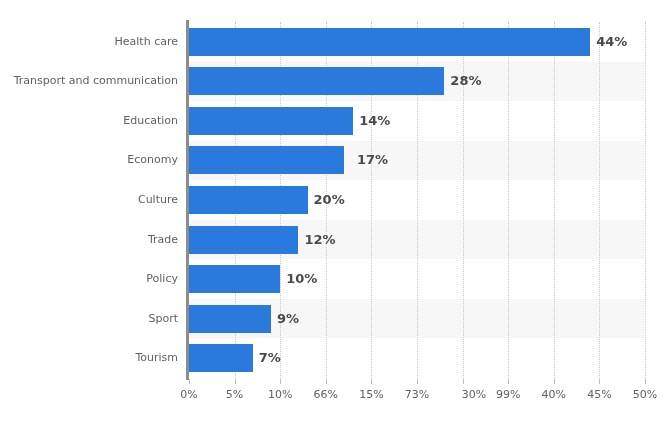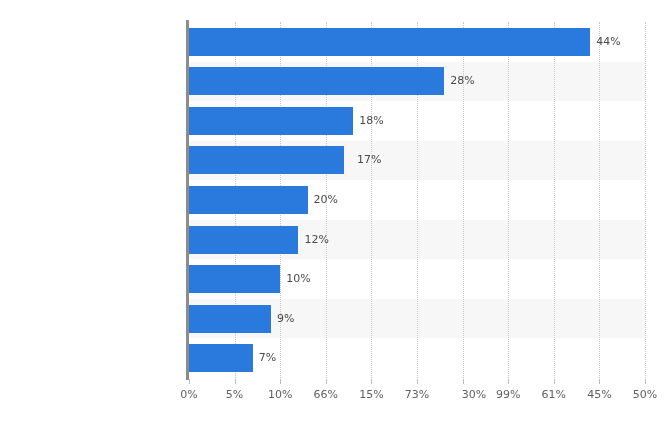--- a/index.html
+++ b/index.html
@@ -52,22 +52,22 @@
     position: absolute;
     left: 0;
     height: 28px;
     background: #2a7ade;
   }
 
   .bar-value {
     position: absolute;
     height: 28px;
     line-height: 28px;
-    font-size: 11px;
-    font-weight: normal;
+    font-size: 13px;
+    font-weight: bold;
     color: #4a4a4a;
     white-space: nowrap;
   }
 
   
   .y-axis-spine {
     position: absolute;
     left: 186px;
     top: 20px;
     width: 3px;
@@ -133,20 +133,31 @@
     font-size: 10px;
     color: #7a7a7a;
     white-space: nowrap;
   }
 </style>
 </head>
 <body>
 
 <div id="chart-root">
 
+  <div class="cat-labels">
+      <div class="cat-label" style="top: 12.7778px;">Health care</div>
+      <div class="cat-label" style="top: 52.3333px;">Transport and communication</div>
+      <div class="cat-label" style="top: 91.8889px;">Education</div>
+      <div class="cat-label" style="top: 131.444px;">Economy</div>
+      <div class="cat-label" style="top: 171px;">Culture</div>
+      <div class="cat-label" style="top: 210.556px;">Trade</div>
+      <div class="cat-label" style="top: 250.111px;">Policy</div>
+      <div class="cat-label" style="top: 289.667px;">Sport</div>
+      <div class="cat-label" style="top: 329.222px;">Tourism</div>
+    </div>
 
   <div class="y-axis-spine"></div>
 
   <div class="plot-area">
     <div id="bands">
         <div class="band" style="top: 0px; height: 39.5556px;"></div>
         <div class="band alt" style="top: 39.5556px; height: 39.5556px;"></div>
         <div class="band" style="top: 79.1111px; height: 39.5556px;"></div>
         <div class="band alt" style="top: 118.667px; height: 39.5556px;"></div>
         <div class="band" style="top: 158.222px; height: 39.5556px;"></div>
@@ -166,21 +177,21 @@
         <div class="gridline" style="left: 364.8px;"></div>
         <div class="gridline" style="left: 410.4px;"></div>
         <div class="gridline" style="left: 456px;"></div>
       </div>
     <div id="bars">
         <div class="bar" style="top: 5.77778px; width: 401.28px; background: rgb(42, 122, 222);"></div>
         <div class="bar-value" style="top: 5.77778px; left: 407.28px;">44%</div>
         <div class="bar" style="top: 45.3333px; width: 255.36px; background: rgb(42, 122, 222);"></div>
         <div class="bar-value" style="top: 45.3333px; left: 261.36px;">28%</div>
         <div class="bar" style="top: 84.8889px; width: 164.16px; background: rgb(42, 122, 222);"></div>
-        <div class="bar-value" style="top: 84.8889px; left: 170.16px;">18%</div>
+        <div class="bar-value" style="top: 84.8889px; left: 170.16px;">14%</div>
         <div class="bar" style="top: 124.444px; width: 155.04px; background: rgb(42, 122, 222);"></div>
         <div class="bar-value" style="top: 124.444px; left: 168px;">17%</div>
         <div class="bar" style="top: 164px; width: 118.56px; background: rgb(42, 122, 222);"></div>
         <div class="bar-value" style="top: 164px; left: 124.56px;">20%</div>
         <div class="bar" style="top: 203.556px; width: 109.44px; background: rgb(42, 122, 222);"></div>
         <div class="bar-value" style="top: 203.556px; left: 115.44px;">12%</div>
         <div class="bar" style="top: 243.111px; width: 91.2px; background: rgb(42, 122, 222);"></div>
         <div class="bar-value" style="top: 243.111px; left: 97.2px;">10%</div>
         <div class="bar" style="top: 282.667px; width: 82.08px; background: rgb(42, 122, 222);"></div>
         <div class="bar-value" style="top: 282.667px; left: 88.08px;">9%</div>
@@ -204,19 +215,19 @@
     </div>
   <div class="x-tick-labels">
       <div class="x-tick-label" style="left: 0px;">0%</div>
       <div class="x-tick-label" style="left: 45.6px;">5%</div>
       <div class="x-tick-label" style="left: 91.2px;">10%</div>
       <div class="x-tick-label" style="left: 136.8px;">66%</div>
       <div class="x-tick-label" style="left: 182.4px;">15%</div>
       <div class="x-tick-label" style="left: 228px;">73%</div>
       <div class="x-tick-label" style="left: 285px;">30%</div>
       <div class="x-tick-label" style="left: 319.2px;">99%</div>
-      <div class="x-tick-label" style="left: 364.8px;">61%</div>
+      <div class="x-tick-label" style="left: 364.8px;">40%</div>
       <div class="x-tick-label" style="left: 410.4px;">45%</div>
       <div class="x-tick-label" style="left: 456px;">50%</div>
     </div>
 
 
 </div>
 
 </body></html>

